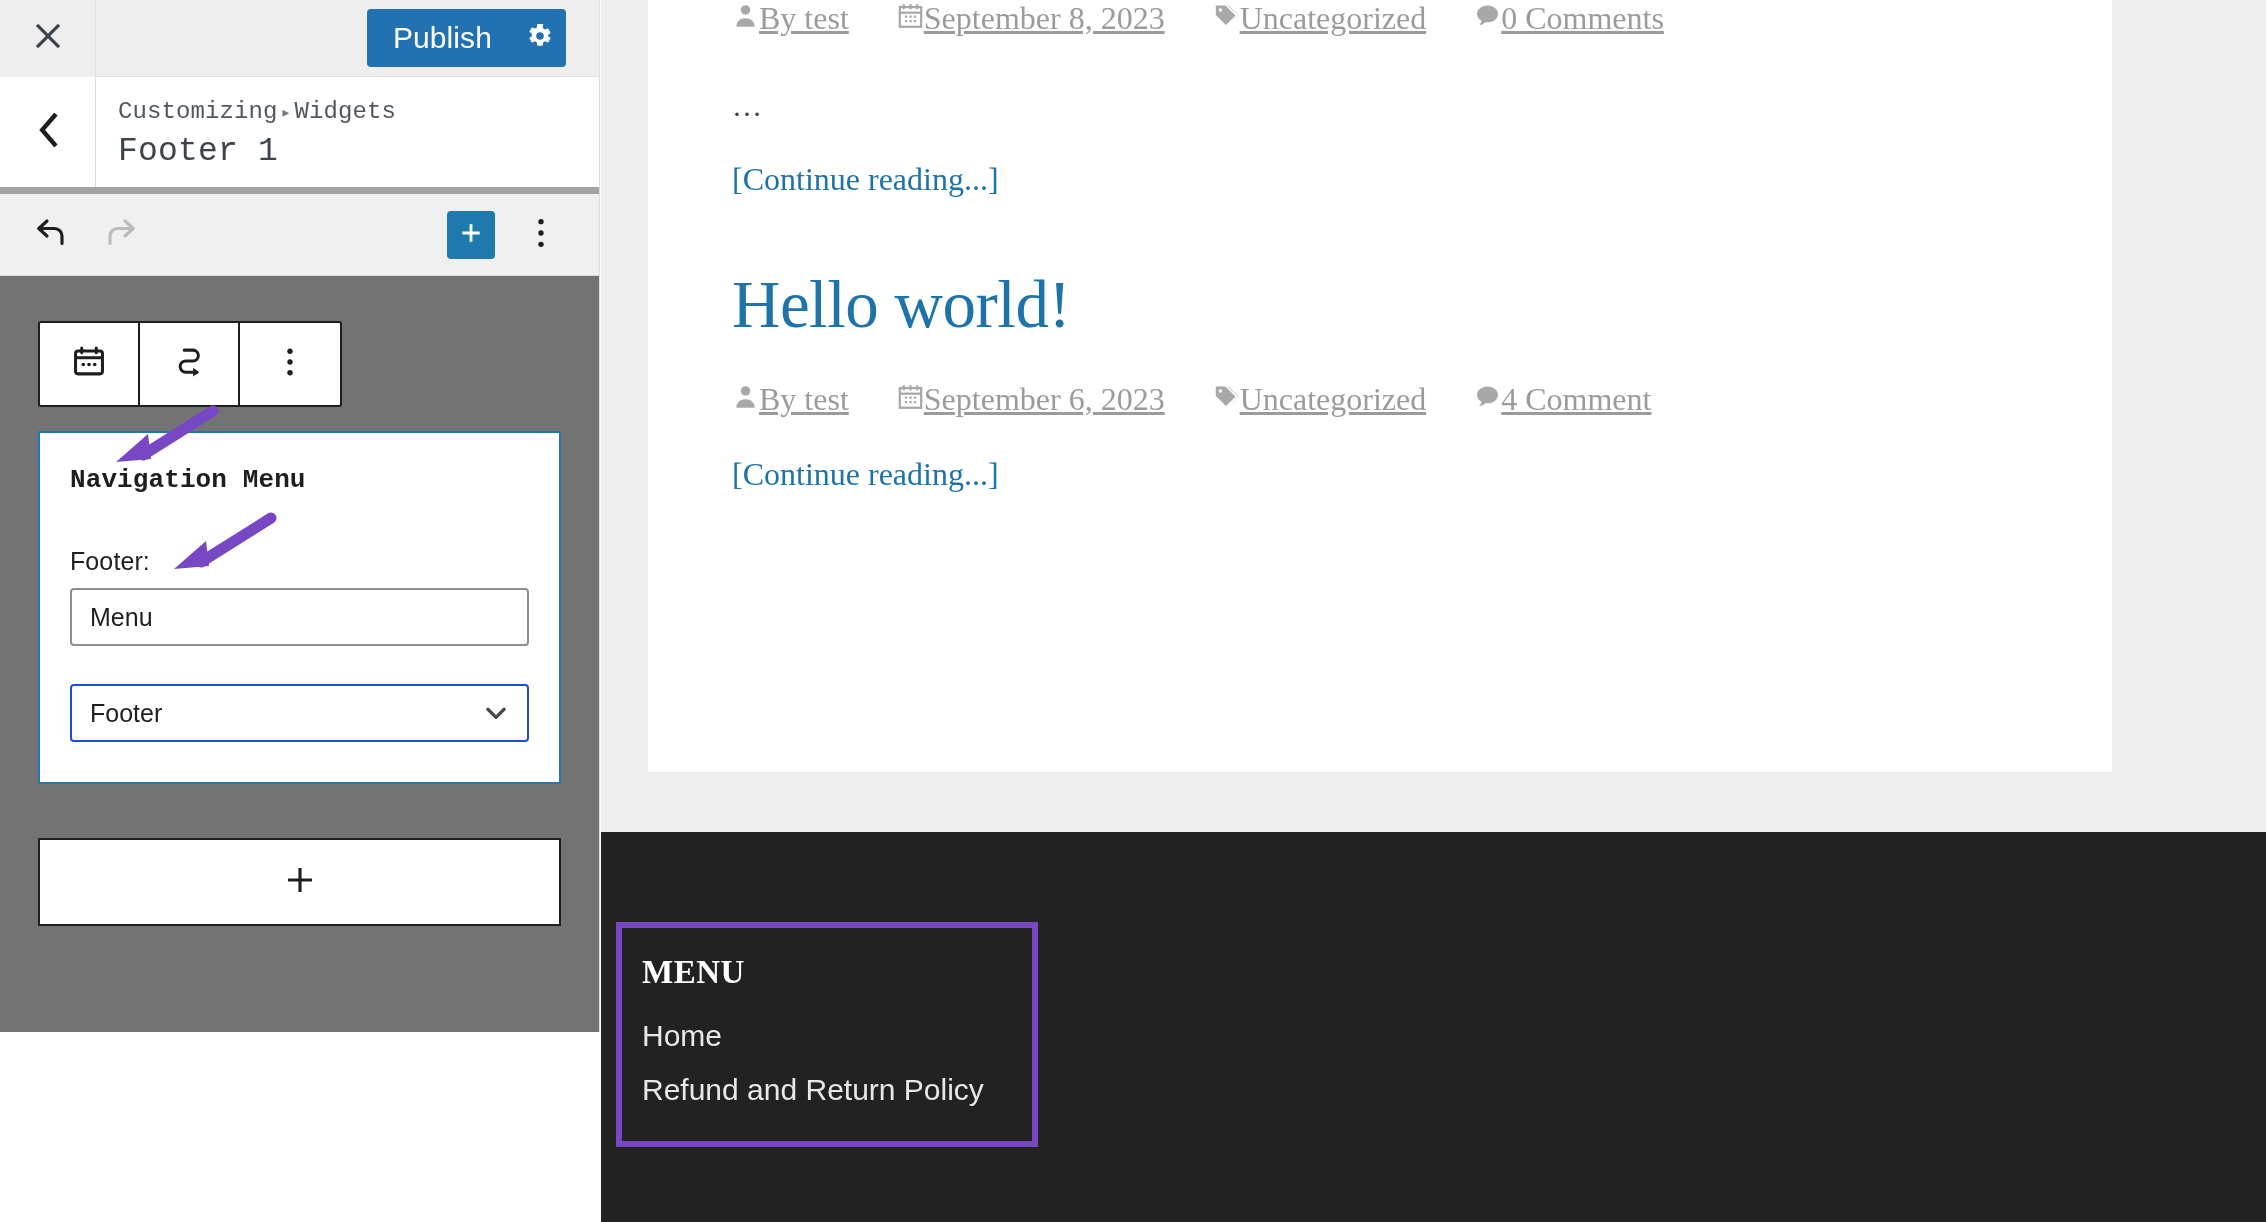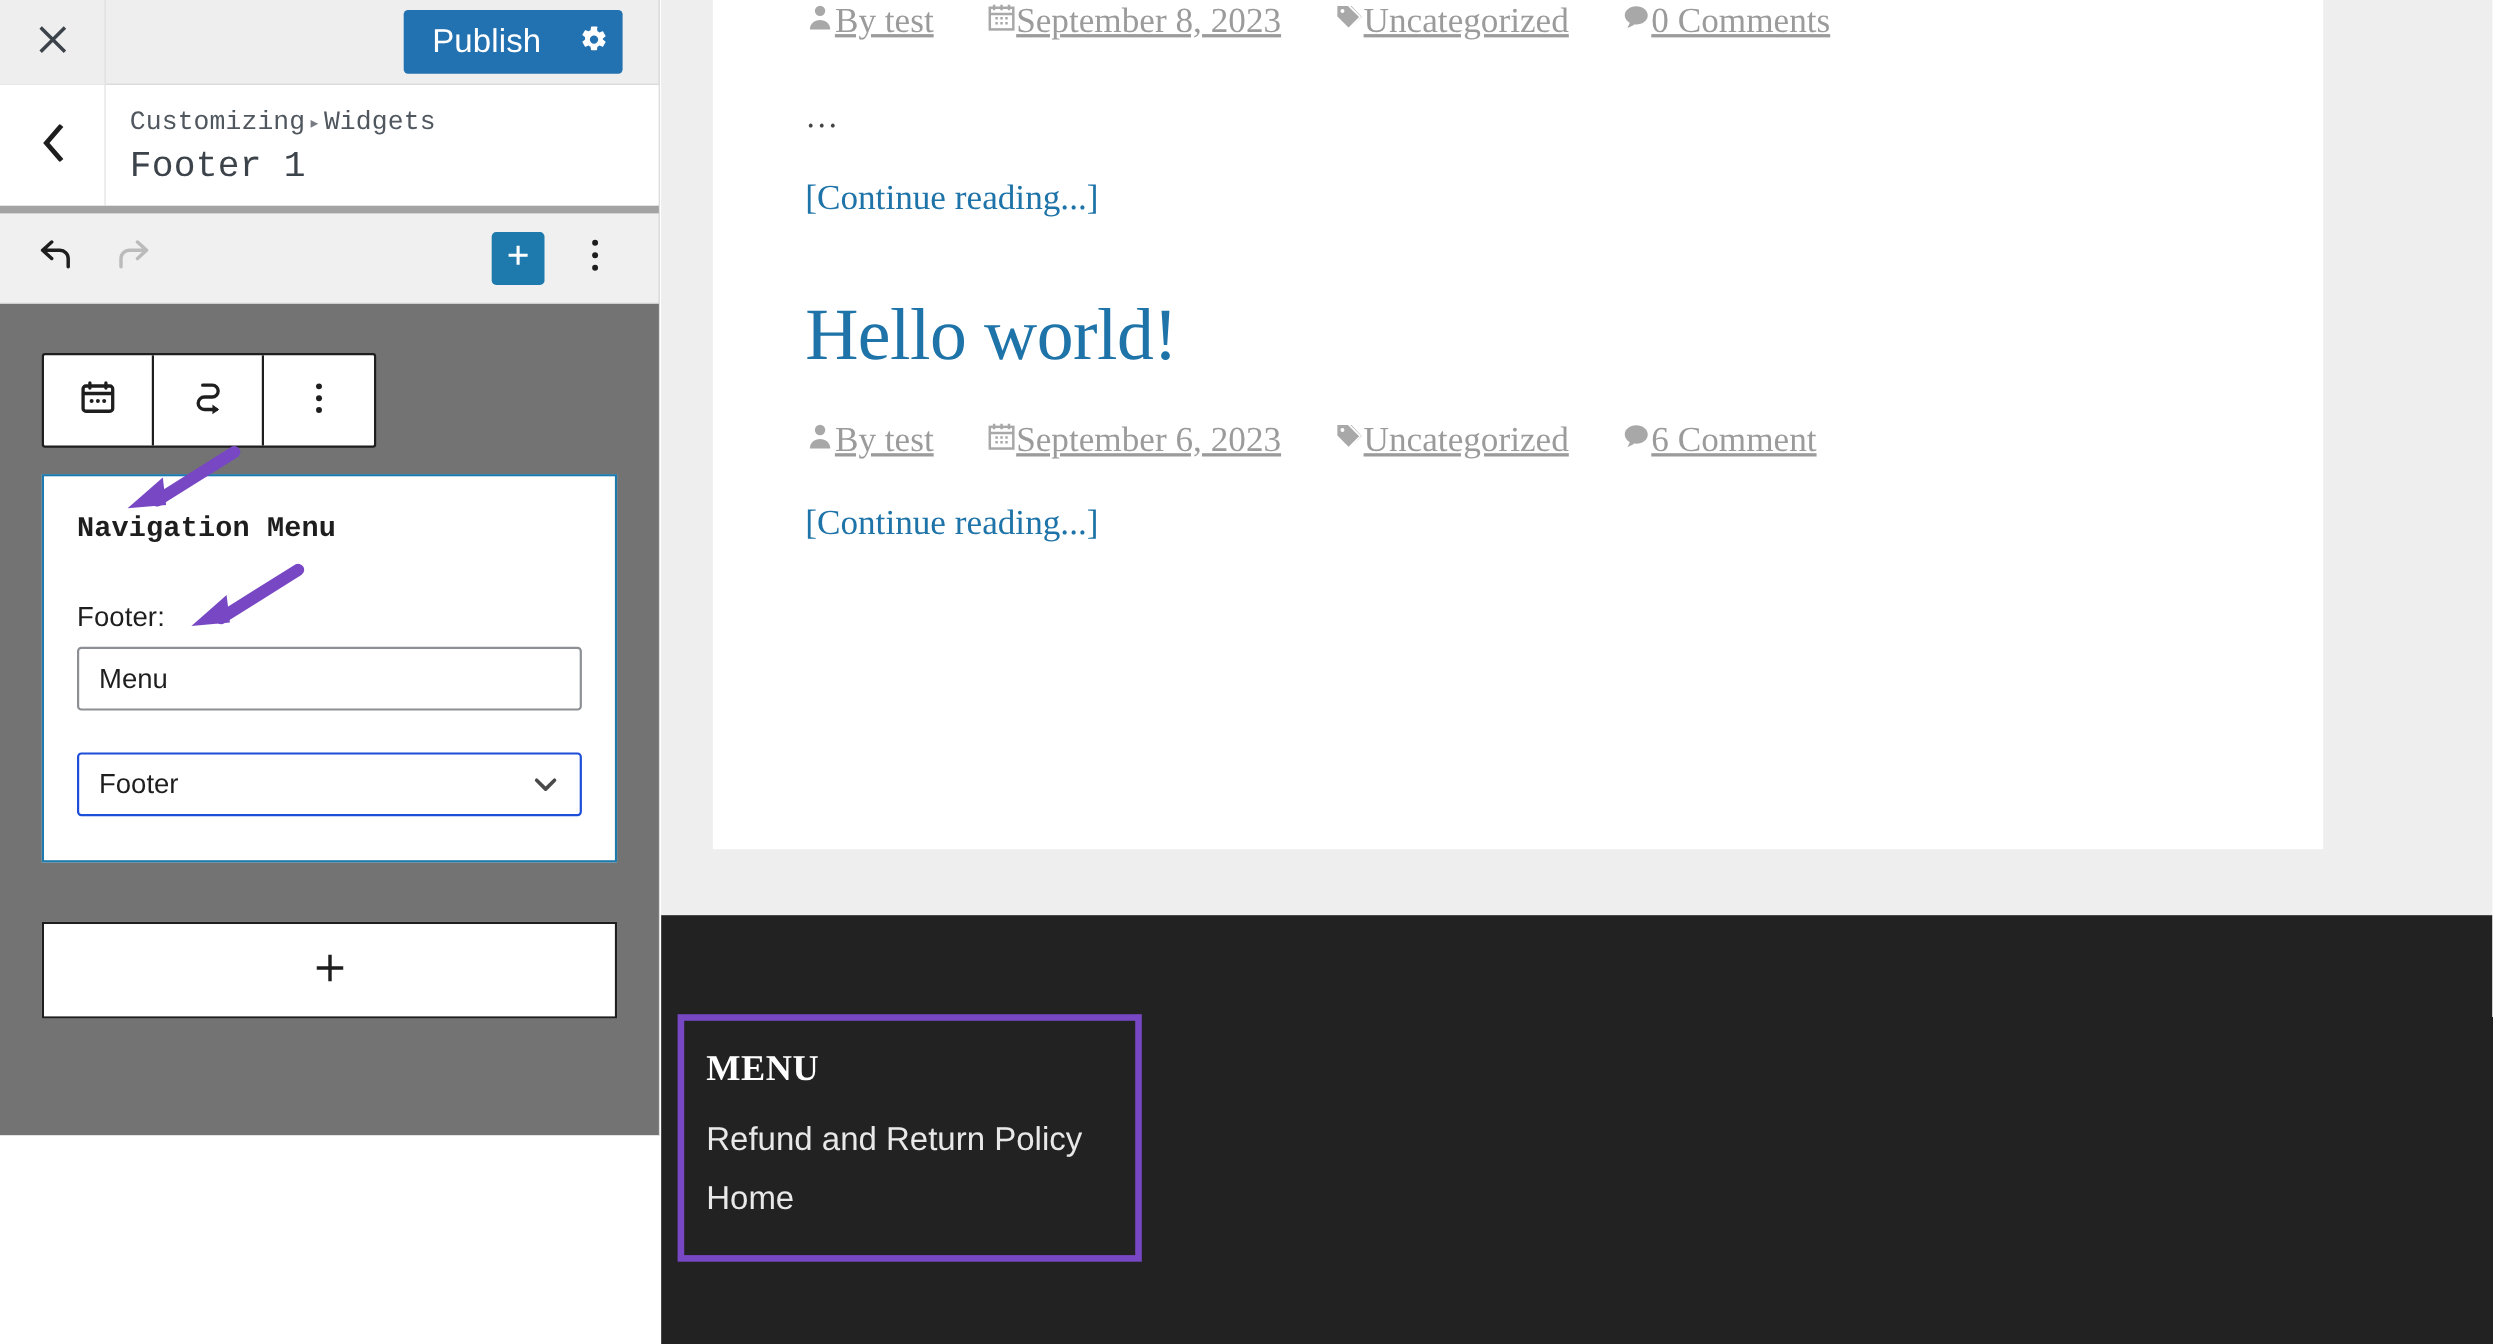--- a/index.html
+++ b/index.html
@@ -490,29 +490,29 @@
                 </svg>
             </span>
             <span>Uncategorized</span>
           </div>
           <div class="meta-item">
             <span>
               <svg viewBox="0 0 24 24" fill="#a8a8a8">
                   <path d="M12 3.2c-5.2 0-9.3 3.3-9.3 7.4 0 2.5 1.6 4.8 4 6.1-.3 1.3-1 2.9-2 4 2.6-.6 4.5-1.8 5.6-2.7.6.1 1.2.1 1.7.1 5.2 0 9.3-3.3 9.3-7.5S17.2 3.2 12 3.2z"></path>
                 </svg>
             </span>
-            <span>6 Comment</span>
+            <span>4 Comment</span>
           </div>
         </div>
         <a class="continue-link">[Continue reading...]</a>
       </div>
     </div>
 
     <div class="site-footer">
       <div class="footer-widget">
         <div class="footer-widget-title">MENU</div>
+        <div class="footer-menu-item">Home</div>
         <div class="footer-menu-item">Refund and Return Policy</div>
-        <div class="footer-menu-item">Home</div>
       </div>
     </div>
   </div>
 
 </div>
 
 </body></html>

